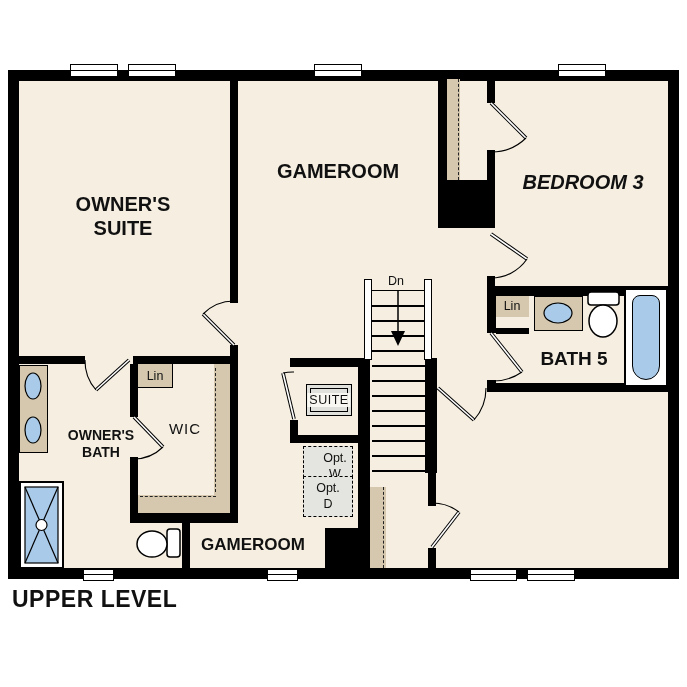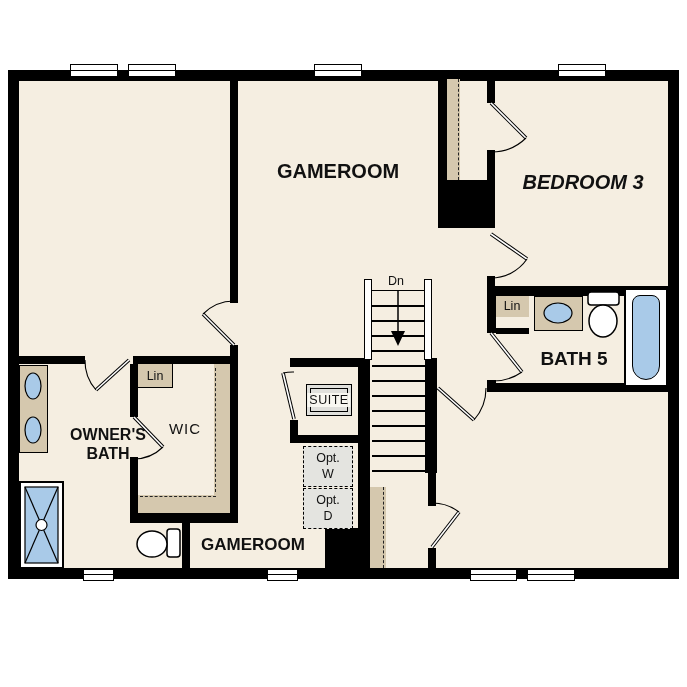--- a/index.html
+++ b/index.html
@@ -95,24 +95,24 @@
   <div class="tan" style="left:370px;top:487px;width:16px;height:81px;"></div>
   <div class="dashv" style="left:383px;top:487px;height:81px;"></div>
 
   <div class="rail" style="left:364px;top:279px;width:8px;height:81px;"></div>
   <div class="rail" style="left:424px;top:279px;width:8px;height:81px;"></div>
   <div class="treads" style="left:372px;top:290px;width:53px;height:184px;"></div>
 
   <div class="furnbox" style="left:306px;top:384px;width:46px;height:32px;">
       <div class="inner"></div>
     </div>
-  <div class="graybox" style="left:303px;top:446px;width:50px;height:41px;">
+  <div class="graybox" style="left:303px;top:446px;width:50px;height:41px;justify-content:flex-end;">
       <span style="width:34px;white-space:normal;">Opt. W</span>
     </div>
-  <div class="graybox" style="left:303px;top:488px;width:50px;height:41px;">
+  <div class="graybox" style="left:303px;top:476px;width:50px;height:41px;">
       <span style="width:34px;white-space:normal;">Opt. D</span>
     </div>
 
   <div class="fixw" style="left:19px;top:481px;width:45px;height:88px;"></div>
   <div class="fixw" style="left:624px;top:288px;width:44px;height:99px;"></div>
   <div class="tubin" style="left:632px;top:295px;width:28px;height:85px;"></div>
 
   <svg class="overlay" width="687" height="687" viewBox="0 0 687 687">
 
     <rect x="25" y="487" width="33" height="76" fill="#a9cae8" stroke="#000" stroke-width="1.2"></rect>
@@ -158,24 +158,26 @@
       <path d="M 522,372 A 50 50 0 0 1 491,381" fill="none" stroke="#000" stroke-width="1.1"></path>
       <line x1="438" y1="388" x2="474" y2="420" stroke="#000" stroke-width="3.6"></line>
         <line x1="438" y1="388" x2="474" y2="420" stroke="#fff" stroke-width="1.6"></line>
       <path d="M 474,420 A 48 48 0 0 0 486,388" fill="none" stroke="#000" stroke-width="1.1"></path>
       <line x1="432" y1="547" x2="459" y2="512" stroke="#000" stroke-width="3.6"></line>
         <line x1="432" y1="547" x2="459" y2="512" stroke="#fff" stroke-width="1.6"></line>
       <path d="M 459,512 A 44 44 0 0 0 432,503" fill="none" stroke="#000" stroke-width="1.1"></path>
     </g>
   </svg>
 
+  <div class="lbl wrap" style="left:123px;top:216px;">OWNER'S SUITE</div>
   <div class="lbl" style="left:338px;top:171px;">GAMEROOM</div>
   <div class="lbl" style="left:583px;top:182px;font-style:italic;">BEDROOM 3</div>
   <div class="lbl" style="left:574px;top:359px;font-size:19px;">BATH 5</div>
-  <div class="lbl wrap" style="left:108px;top:444px;font-size:16px;width:100px;">OWNER'S BATH</div>
+  <div class="lbl wrap" style="left:101px;top:444px;font-size:14px;width:100px;">OWNER'S BATH</div>
   <div class="lbl sm" style="left:185px;top:429px;">WIC</div>
   <div class="lbl md" style="left:253px;top:545px;">GAMEROOM</div>
   <div class="lbl xs" style="left:155px;top:376px;">Lin</div>
   <div class="lbl xs" style="left:512px;top:306px;">Lin</div>
   <div class="lbl xs" style="left:396px;top:281px;text-align:center;">Dn</div>
   <div class="furnlbl" style="left:329px;top:400px;">SUITE</div>
 
+  <div id="title" style="left:12px;top:586px;">UPPER LEVEL</div>
 </div>
 
 </body></html>

